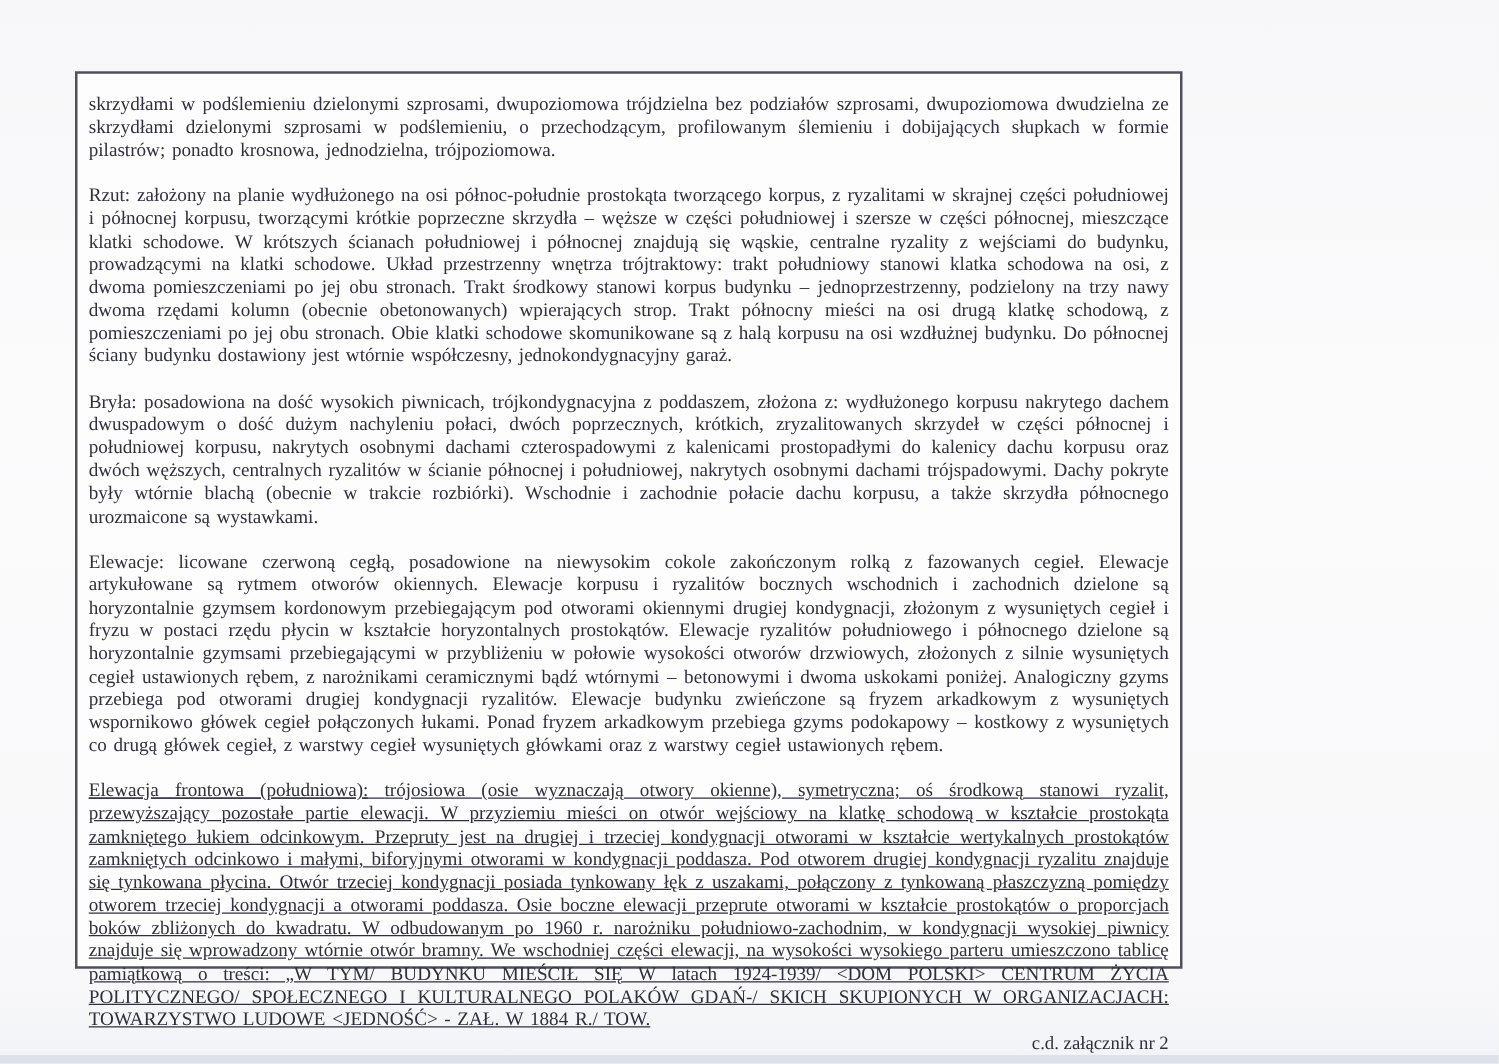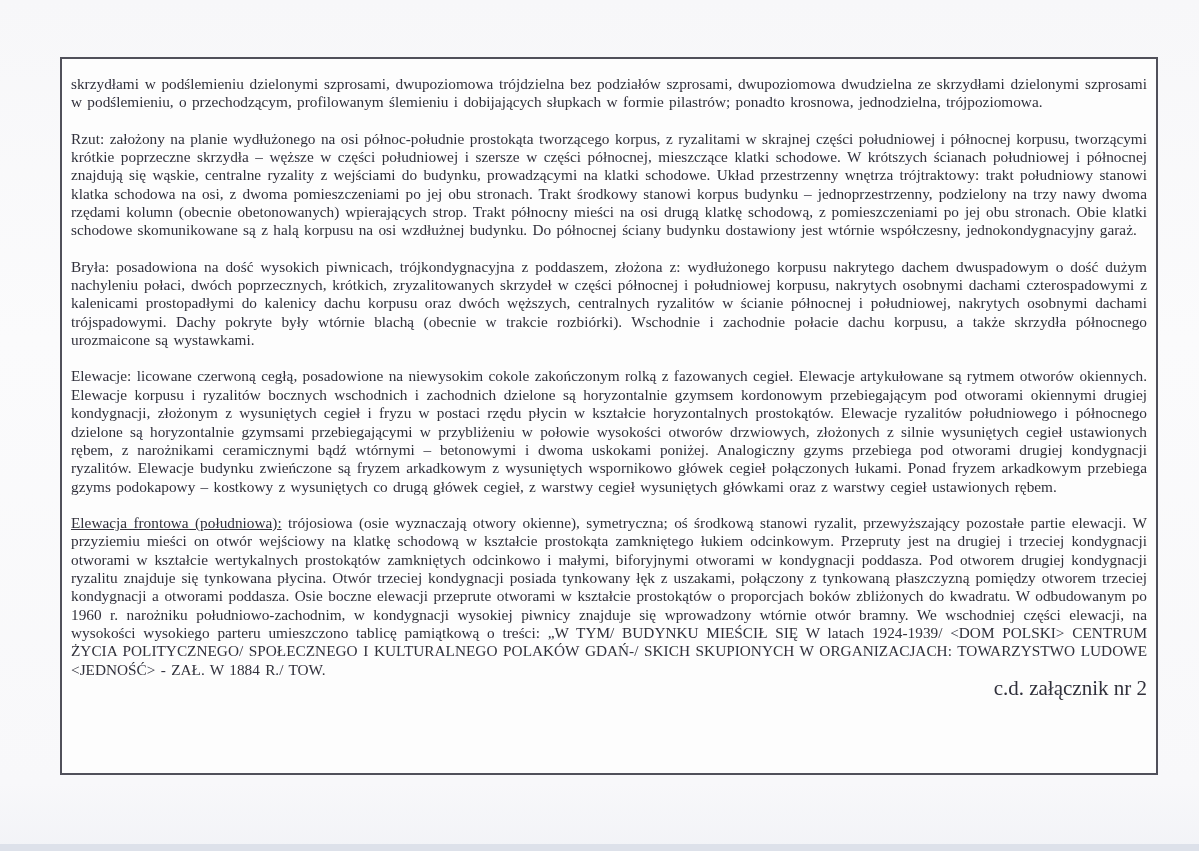--- a/index.html
+++ b/index.html
@@ -22,47 +22,48 @@
     left: 0;
     bottom: 0;
     width: 100%;
     height: 7px;
     background: #dde1ea;
   }
   .page-frame {
     position: absolute;
     left: 60px;
     top: 57px;
-    width: 1098px;
+    width: 886px;
     height: 718px;
     border: 2px solid #50505a;
     background: #fdfdfd;
     box-sizing: border-box;
     padding: 16px 9px 12px 9px;
   }
   .para {
     margin: 0 0 18px 0;
     font-size: 15.3px;
     line-height: 18.35px;
     color: #30303b;
     text-align: justify;
     word-spacing: 1.5px;
   }
   .para.last {
     margin-bottom: 0;
+    text-decoration: underline;
   }
   .lead-bold {
     font-weight: normal;
   }
   .lead-underline {
     text-decoration: underline;
   }
   .footer-line {
     margin: 0;
-    font-size: 21px;
+    font-size: 15px;
     line-height: 18.35px;
     color: #30303b;
     text-align: right;
   }
 </style>
 </head>
 <body>
 
 <div class="scan-surface">
   <div class="page-frame">

